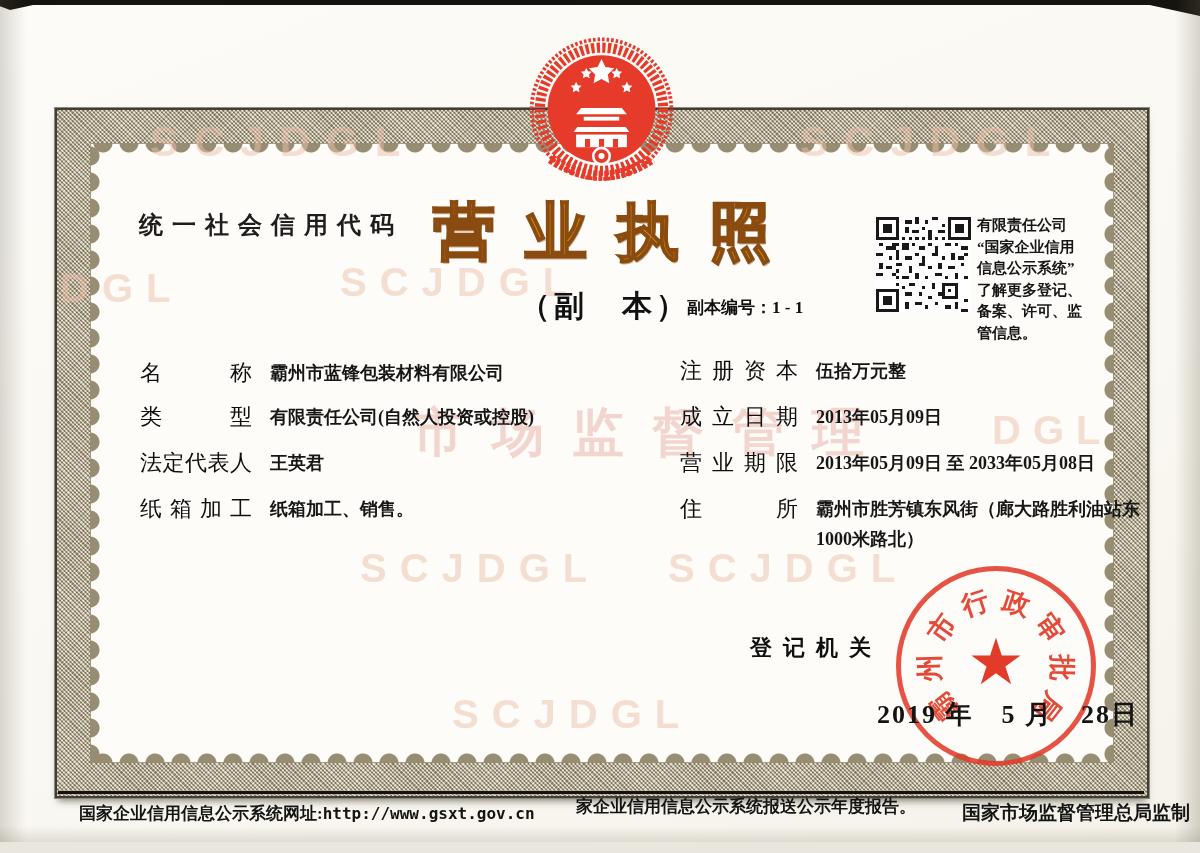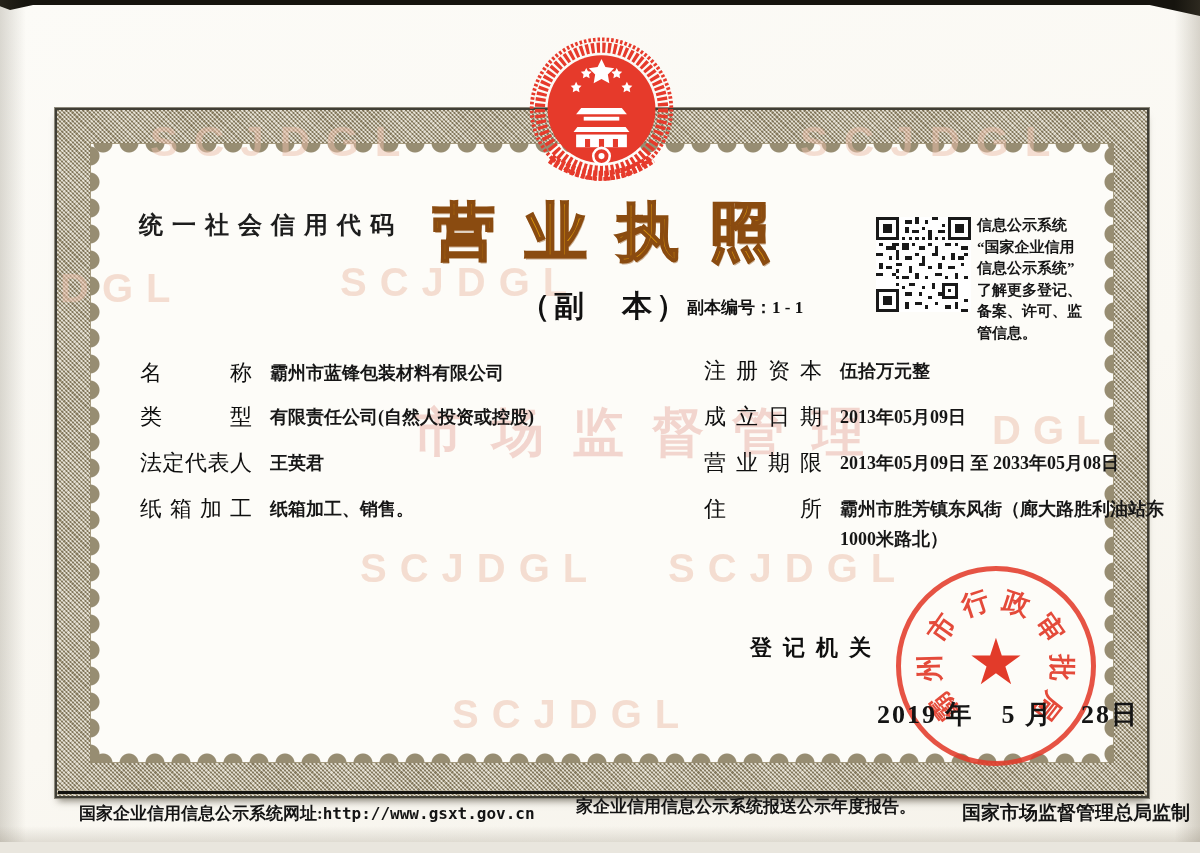--- a/index.html
+++ b/index.html
@@ -39,21 +39,21 @@
   .subtitle{left:520px;top:286px;font-size:30px;font-weight:600;letter-spacing:4px;color:#111;}
   .copy-no{left:687px;top:296px;font-size:17px;font-weight:700;color:#111;}
 
   .qr{left:876px;top:217px;width:95px;height:95px;}
   .qr-caption{left:977px;top:215px;font-size:15px;font-weight:700;line-height:21.5px;color:#161616;}
 
   
   .row{position:absolute;white-space:nowrap;}
   .lbl{display:inline-block;font-size:22px;color:#0f0f0f;text-align:justify;text-align-last:justify;vertical-align:top;line-height:30px;}
   .lbl-l{width:112px;}
-  .lbl-r{width:118px;margin-left:24px;}
+  .lbl-r{width:118px;}
   .val{display:inline-block;margin-left:14px;font-size:18px;font-weight:600;color:#161616;vertical-align:top;line-height:30px;}
   .val-wrap{white-space:normal;width:336px;}
 
   .reg-label{left:750px;top:633px;font-size:22px;letter-spacing:11px;font-weight:600;color:#0f0f0f;}
   .reg-date{left:877px;top:697px;font-size:26px;font-weight:700;color:#141414;letter-spacing:2px;z-index:6;}
 
   
   .seal{left:896px;top:566px;width:190px;height:190px;border:5px solid rgba(226,59,42,.88);border-radius:50%;z-index:5;background:rgba(255,255,255,0);}
   .seal-star{position:absolute;left:50%;top:50%;transform:translate(-50%,-54%);font-size:64px;color:#e23b2a;line-height:1;}
   .seal-ring{position:absolute;inset:0;}
@@ -150,21 +150,21 @@
           <rect x="24" y="2" width="3" height="3"></rect>
           <rect x="2" y="24" width="3" height="3"></rect>
         <rect x="20" y="20" width="5" height="5"></rect>
       </g>
       <rect x="21" y="21" width="3" height="3" fill="#ffffff"></rect>
       <rect x="22" y="22" width="1" height="1" fill="#191919"></rect>
       <path fill="#191919" d="M8 6h1v1H8zM10 6h1v1h-1zM12 6h1v1h-1zM14 6h1v1h-1zM16 6h1v1h-1zM18 6h1v1h-1zM20 6h1v1h-1zM6 8h1v1H6zM6 10h1v1H6zM6 12h1v1H6zM6 14h1v1H6zM6 16h1v1H6zM6 18h1v1H6zM6 20h1v1H6zM9 1h2v1H9zM12 0h1v2h-1zM15 1h1v1h-1zM17 0h2v1h-2zM20 2h1v1h-1zM9 3h1v2H9zM11 4h2v1h-2zM14 3h1v1h-1zM16 4h1v2h-1zM19 4h2v1h-2zM1 8h1v1H1zM3 9h2v1H3zM5 8h1v2H5zM8 8h2v2H8zM11 8h1v1h-1zM13 9h2v1h-2zM16 8h1v1h-1zM18 9h1v2h-1zM21 8h2v1h-2zM24 8h1v1h-1zM26 9h2v1h-2zM0 11h2v1H0zM4 12h1v1H4zM6 11h1v2H6zM9 12h2v1H9zM12 11h1v1h-1zM14 12h1v2h-1zM17 11h2v1h-2zM20 12h1v1h-1zM23 11h1v2h-1zM25 12h2v1h-2zM27 11h1v1h-1zM1 14h1v2H1zM3 15h2v1H3zM7 14h1v1H7zM10 15h1v2h-1zM13 14h2v1h-2zM16 15h1v1h-1zM19 14h1v2h-1zM22 15h2v1h-2zM26 14h1v1h-1zM0 17h2v1H0zM5 17h1v1H5zM8 18h2v1H8zM12 17h1v2h-1zM15 18h1v1h-1zM18 17h2v1h-2zM21 18h1v1h-1zM24 17h1v2h-1zM27 18h1v1h-1zM8 21h1v1H8zM10 20h2v1h-2zM14 21h1v1h-1zM17 20h1v2h-1zM23 20h1v1h-1zM9 23h2v1H9zM13 23h1v1h-1zM16 24h1v1h-1zM19 23h2v1h-2zM27 25h1v1h-1zM9 26h1v2H9zM12 26h2v1h-2zM15 27h1v1h-1zM18 26h1v1h-1zM21 27h2v1h-2zM24 26h1v2h-1zM26 28h2v1h-2z"></path>
     </svg>
   </div>
   <div class="abs qr-caption">
-    <div>信息公示系统</div>
+    <div>有限责任公司</div>
     <div>“国家企业信用</div>
     <div>信息公示系统”</div>
     <div>了解更多登记、</div>
     <div>备案、许可、监</div>
     <div>管信息。</div>
   </div>
 
   <div class="row" style="left:140px;top:358px;">
     <span class="lbl lbl-l">名称</span>
     <span class="val">霸州市蓝锋包装材料有限公司</span>

